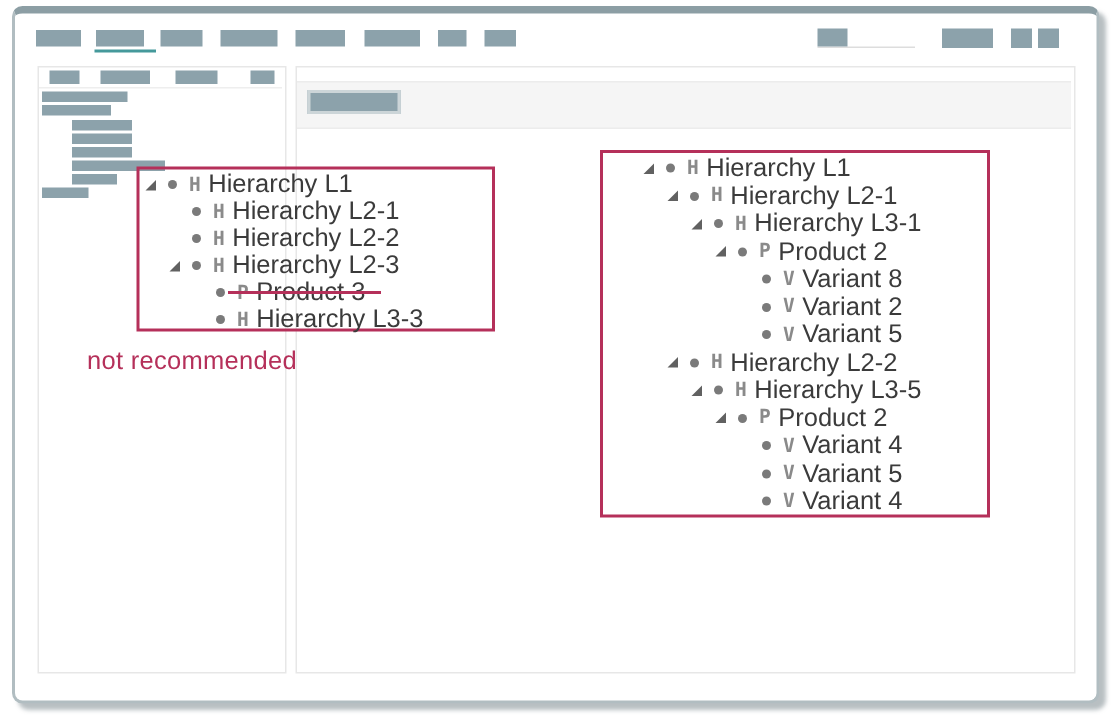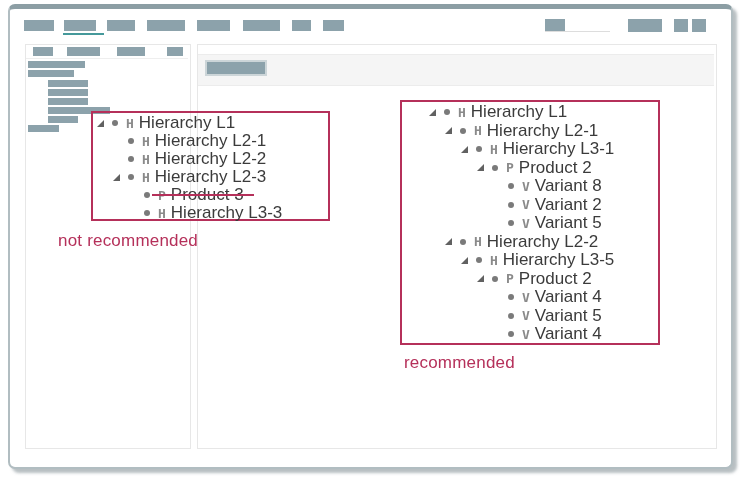--- a/index.html
+++ b/index.html
@@ -244,15 +244,14 @@
       </div>
       <div class="tree-row" style="height: 18.5px; padding-left: 91px;">
         <span class="tri hidden"></span>
         <span class="bullet"></span>
         <span class="nodewrap">
           <span class="glyph">V</span>
           <span class="nlabel">Variant 4</span>
         </span>
       </div>
     </div>
-  <div class="annotation-label" style="left:404px;top:353px;">recommended</div>
 
 </div>
 
 </body></html>

